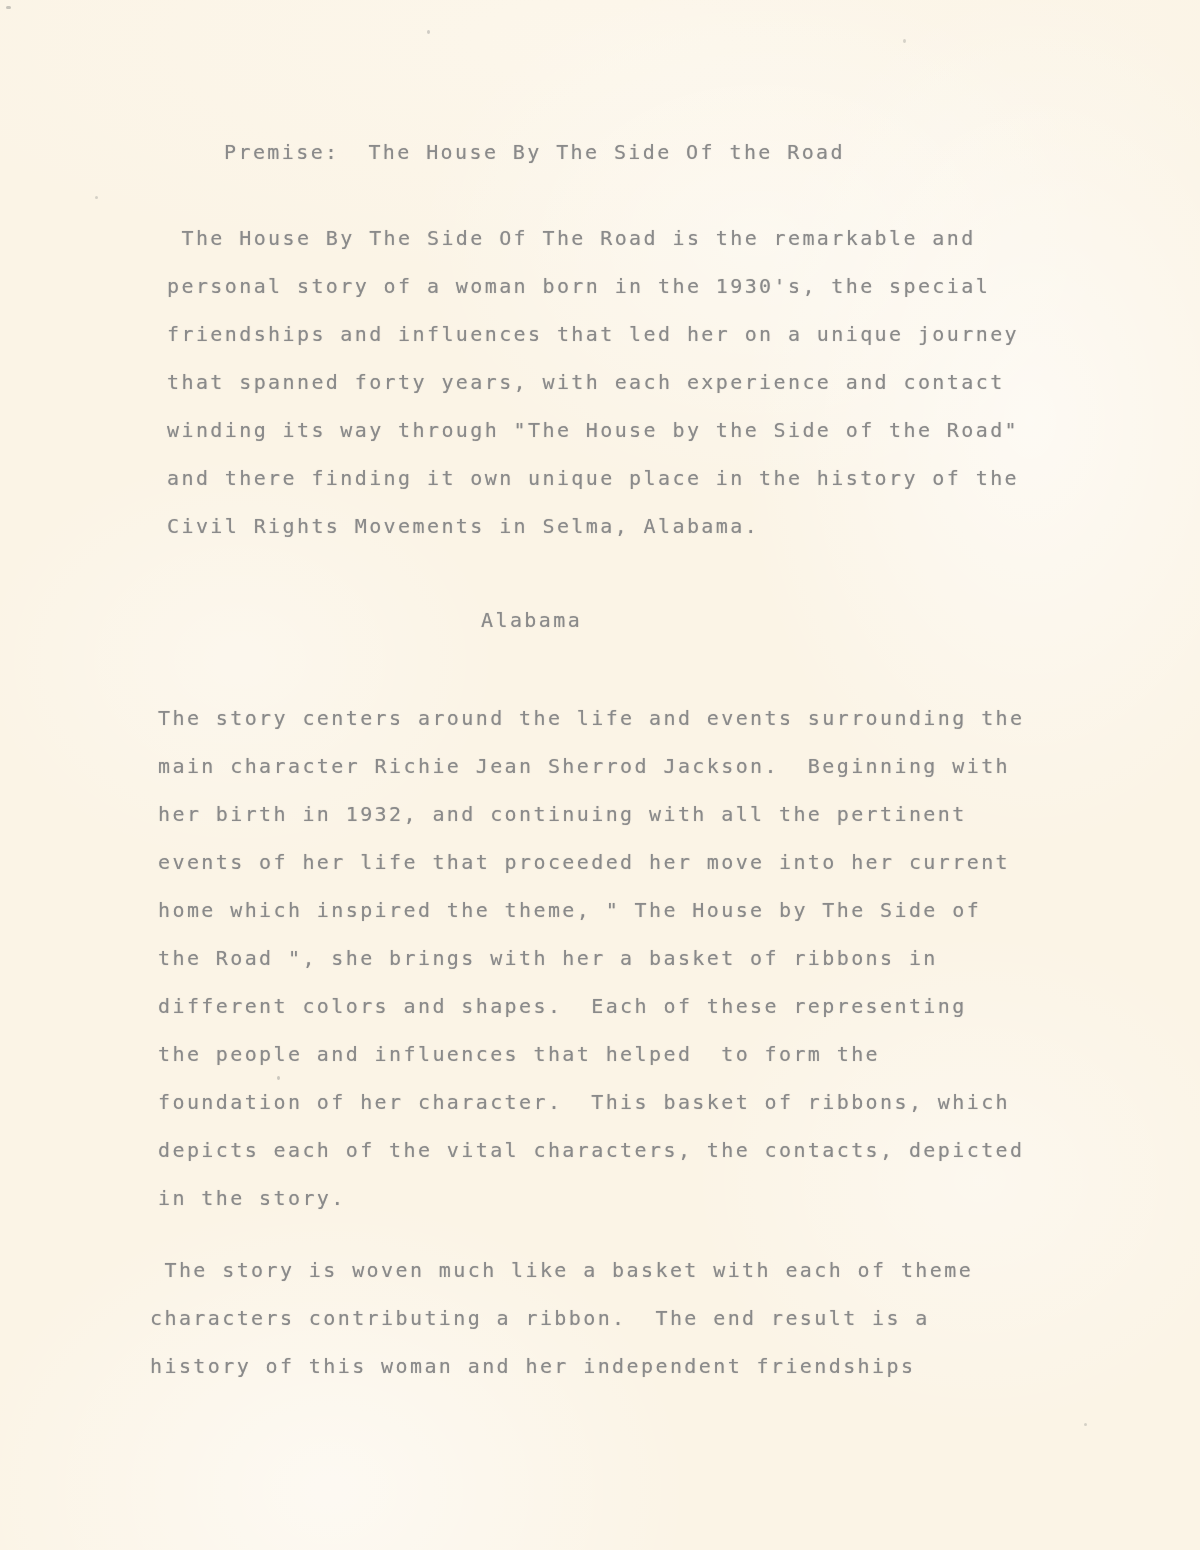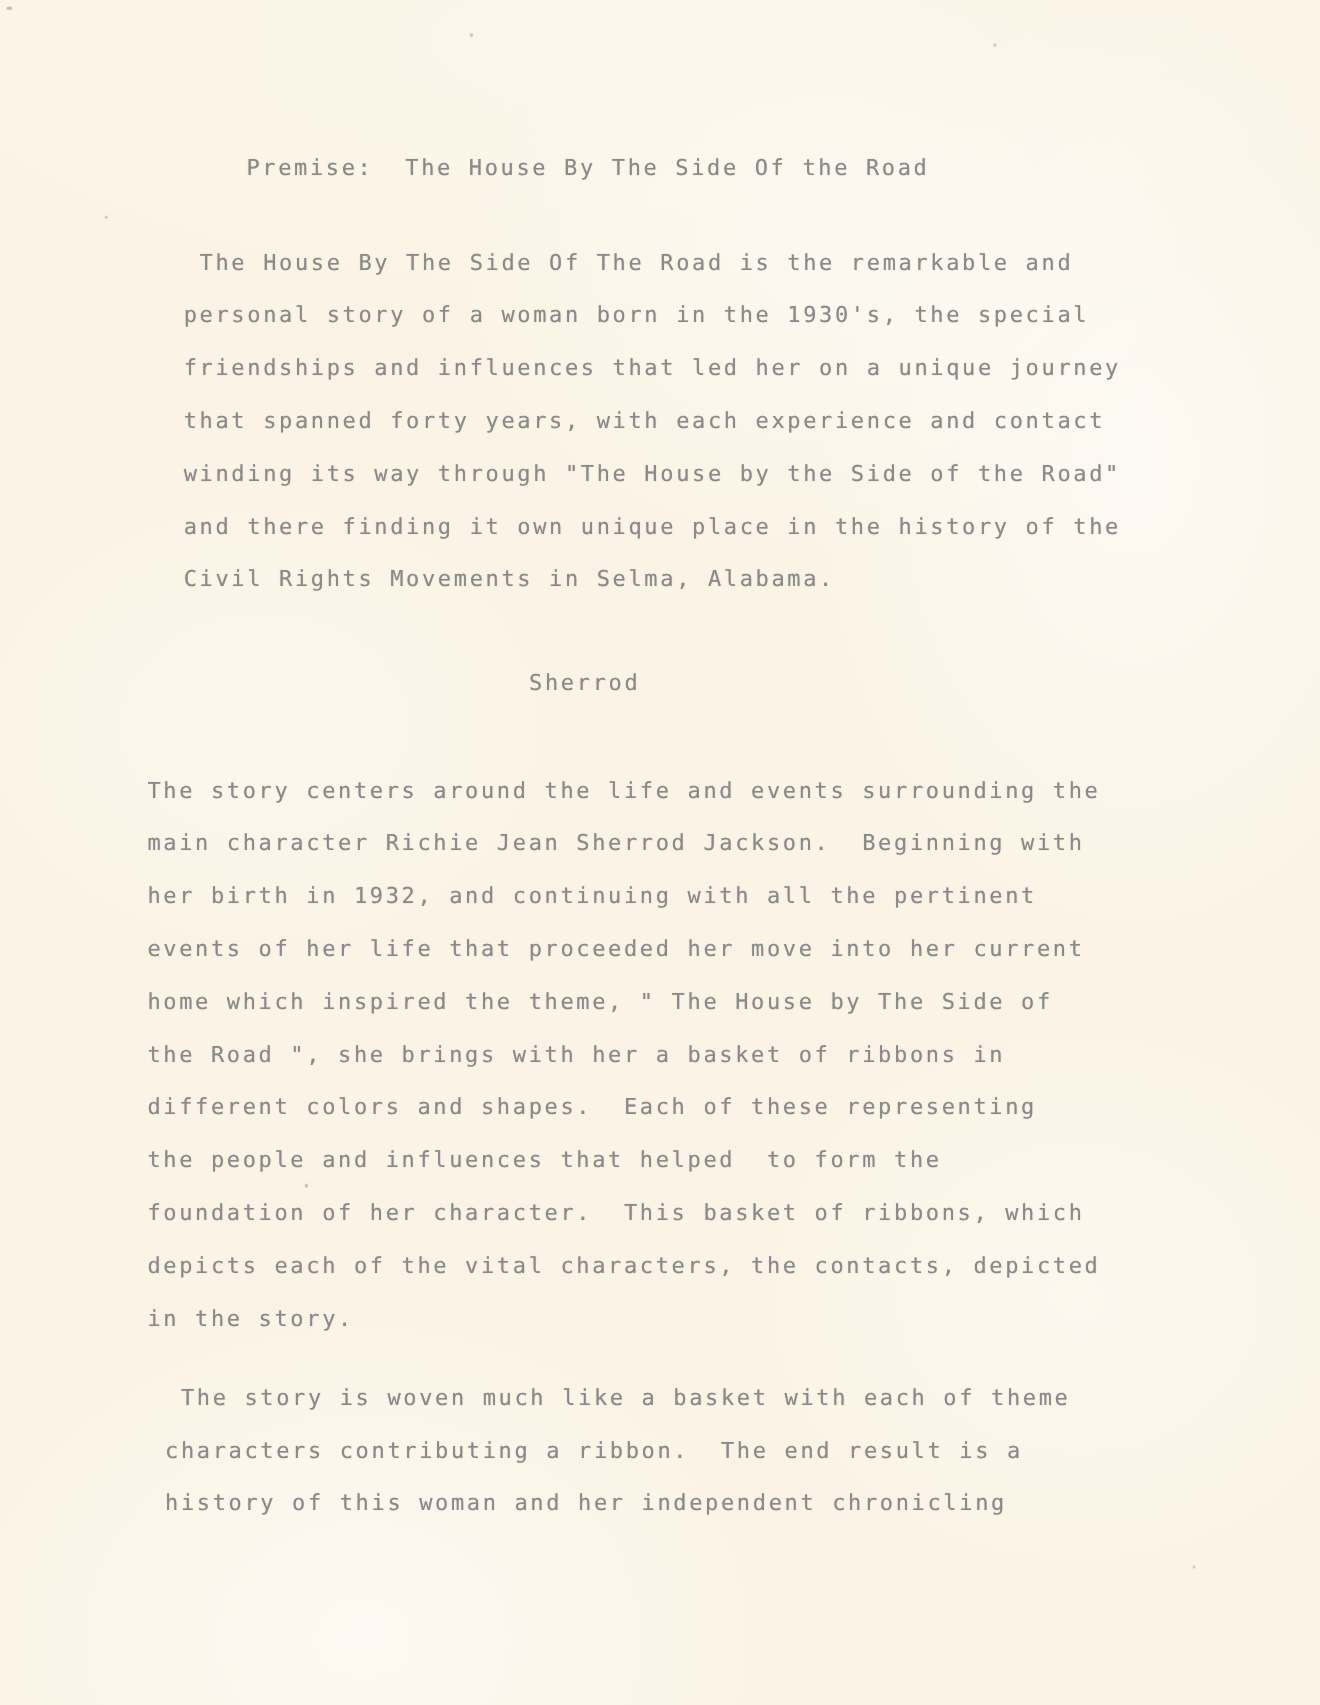--- a/index.html
+++ b/index.html
@@ -31,42 +31,42 @@
     text-shadow: 0 0 1px rgba(138,138,138,0.55);
     white-space: pre;
   }
   .tline {
     white-space: pre;
     height: 48px;
   }
   .doc-title   { left: 224px; top: 128px; }
   .paragraph-1 { left: 167px; top: 214px; }
   .section-heading { left: 481px; top: 596px; }
-  .paragraph-2 { left: 134px; top: 694px; }
+  .paragraph-2 { left: 158px; top: 694px; }
   .paragraph-3 { left: 150px; top: 1246px; }
   .speck {
     position: absolute;
     background: #9a9a96;
     border-radius: 50%;
   }
 </style>
 </head>
 <body>
 
 <div class="page">
 
   <div class="typed doc-title">Premise:  The House By The Side Of the Road</div>
 
   <div class="typed paragraph-1"><div class="tline"> The House By The Side Of The Road is the remarkable and</div><div class="tline">personal story of a woman born in the 1930's, the special</div><div class="tline">friendships and influences that led her on a unique journey</div><div class="tline">that spanned forty years, with each experience and contact</div><div class="tline">winding its way through "The House by the Side of the Road"</div><div class="tline">and there finding it own unique place in the history of the</div><div class="tline">Civil Rights Movements in Selma, Alabama.</div></div>
 
-  <div class="typed section-heading">Sherrod</div>
+  <div class="typed section-heading">Alabama</div>
 
   <div class="typed paragraph-2"><div class="tline">The story centers around the life and events surrounding the</div><div class="tline">main character Richie Jean Sherrod Jackson.  Beginning with</div><div class="tline">her birth in 1932, and continuing with all the pertinent</div><div class="tline">events of her life that proceeded her move into her current</div><div class="tline">home which inspired the theme, " The House by The Side of</div><div class="tline">the Road ", she brings with her a basket of ribbons in</div><div class="tline">different colors and shapes.  Each of these representing</div><div class="tline">the people and influences that helped  to form the</div><div class="tline">foundation of her character.  This basket of ribbons, which</div><div class="tline">depicts each of the vital characters, the contacts, depicted</div><div class="tline">in the story.</div></div>
 
-  <div class="typed paragraph-3"><div class="tline"> The story is woven much like a basket with each of theme</div><div class="tline">characters contributing a ribbon.  The end result is a</div><div class="tline">history of this woman and her independent chronicling</div></div>
+  <div class="typed paragraph-3"><div class="tline"> The story is woven much like a basket with each of theme</div><div class="tline">characters contributing a ribbon.  The end result is a</div><div class="tline">history of this woman and her independent friendships</div></div>
 
   <div class="speck" style="left:6px; top:6px; width:5px; height:3px; opacity:0.55; border-radius:2px;"></div>
   <div class="speck" style="left:427px; top:30px; width:3px; height:4px; opacity:0.45;"></div>
   <div class="speck" style="left:903px; top:39px; width:3px; height:4px; opacity:0.40;"></div>
   <div class="speck" style="left:95px; top:196px; width:3px; height:3px; opacity:0.40;"></div>
   <div class="speck" style="left:277px; top:1076px; width:3px; height:4px; opacity:0.50;"></div>
   <div class="speck" style="left:1084px; top:1423px; width:3px; height:3px; opacity:0.40;"></div>
 </div>
 
 </body></html>

